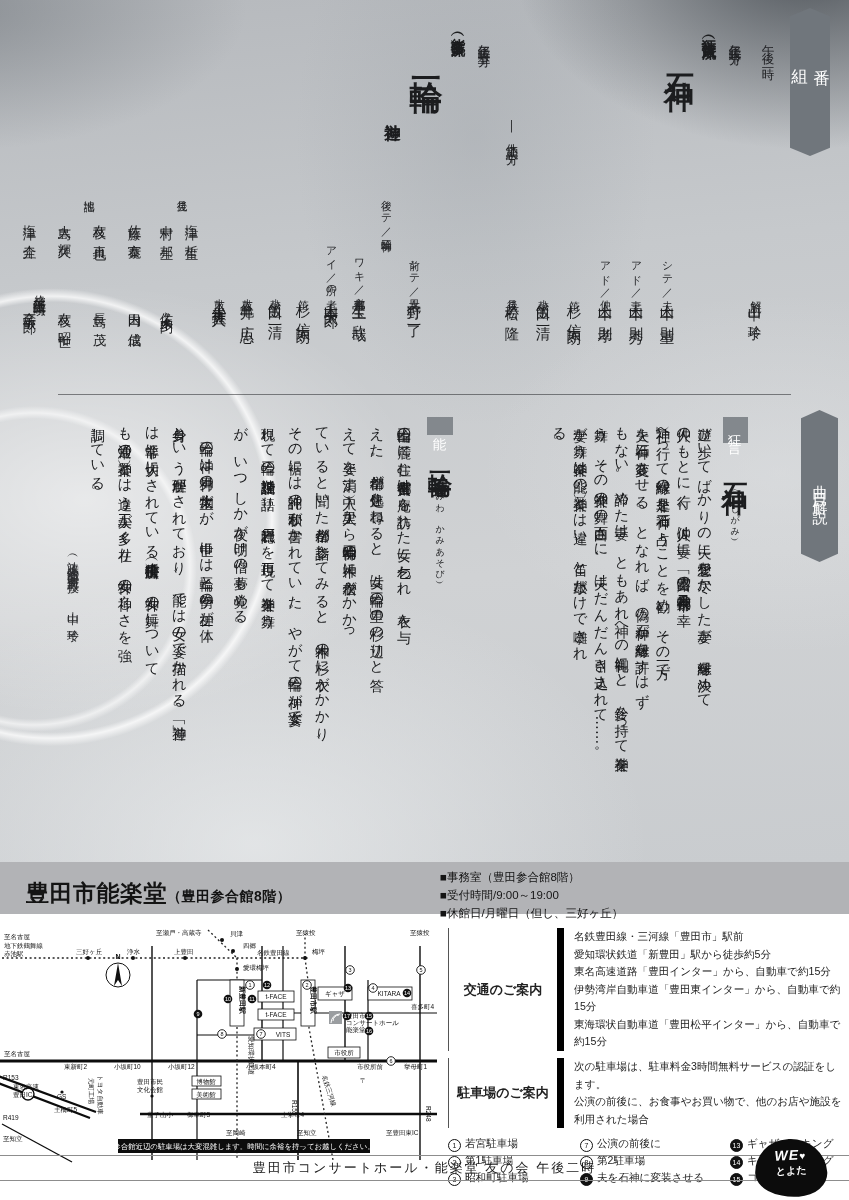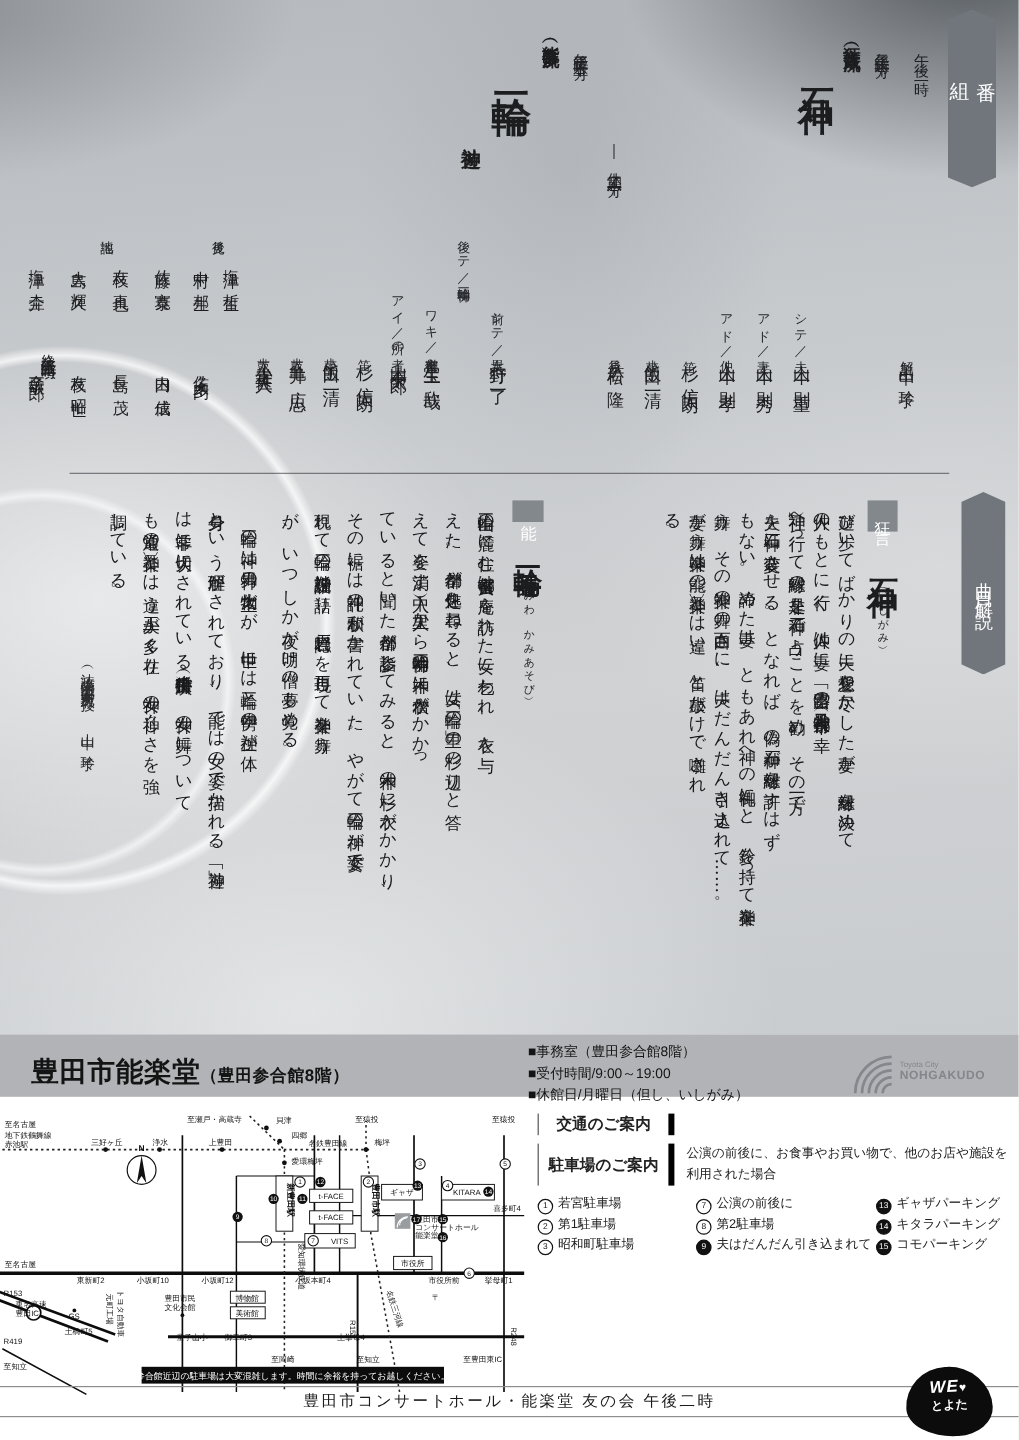--- a/index.html
+++ b/index.html
@@ -85,21 +85,21 @@
 #mapsvg .rail{stroke:#222;stroke-width:1.3;stroke-dasharray:2 2.6;fill:none}
 #mapsvg .rd{stroke:#0c0c0c;fill:none}
 #mapsvg .bx{fill:#fff;stroke:#111;stroke-width:.8}
 #mapsvg .mko{fill:#fff;stroke:#111;stroke-width:.9}
 #mapsvg .mkf{fill:#111}
 #mapsvg .mkt{font-size:5.5px;fill:#111;text-anchor:middle;font-family:"Liberation Sans",sans-serif}
 #mapsvg .mktf{font-size:5.5px;fill:#fff;text-anchor:middle;font-family:"Liberation Sans",sans-serif}
 .panel{position:absolute;left:448px;top:2px;width:398px;color:#222}
 .inforow{display:flex;align-items:center;margin-bottom:7px}
 .inflabel{width:108px;min-width:108px;text-align:center;font-size:13px;font-weight:bold;
- border-left:1px solid #555;border-right:5px solid #000000;align-self:stretch;
+ border-left:1px solid #555;border-right:7px solid #000000;align-self:stretch;
  display:flex;align-items:center;justify-content:center}
 .inflines{padding-left:10px;font-size:10.6px;line-height:1.66}
 .pgrid{display:flex;margin-top:4px}
 .pgrid ul{list-style:none;margin:0;padding:0;font-size:10.6px;line-height:1.58}
 .pgrid ul{width:132px}
 .pgrid ul+ul{width:150px}
 .pgrid ul+ul+ul{width:116px}
 .pn{display:inline-flex;width:11px;height:11px;border-radius:50%;border:1px solid #111;font-size:7px;
  align-items:center;justify-content:center;margin-right:4px;position:relative;top:1px;background:#fff;color:#111}
 .pn[data-type="filled"]{background:#111;color:#fff}
@@ -228,36 +228,21 @@
     <div class="ncol">調している。</div>
   </div>
 
   <div class="v attr">（法政大学能楽研究所教授　　山中　玲子）</div>
 
   <div class="venuebar">
     <div class="vname"><span>豊田市能楽堂</span><small>（豊田参合館8階）</small></div>
     <div class="vinfo">
       <div>■事務室（豊田参合館8階）</div>
       <div>■受付時間/9:00～19:00</div>
-      <div>■休館日/月曜日（但し、いしがみ）</div>
-    </div>
-    <div class="vlogo">
-      <svg width="38" height="38" viewBox="0 0 40 40">
-        <g fill="none" stroke="#84878b" stroke-width="2.4">
-          <path d="M31,39 A8,8 0 0 1 39,31"></path>
-          <path d="M25,39 A14,14 0 0 1 39,25"></path>
-          <path d="M19,39 A20,20 0 0 1 39,19"></path>
-          <path d="M13,39 A26,26 0 0 1 39,13"></path>
-          <path d="M7,39 A32,32 0 0 1 39,7"></path>
-        </g>
-      </svg>
-      <div class="txt">
-        <div class="t1">Toyota City</div>
-        <div class="t2">NOHGAKUDO</div>
-      </div>
+      <div>■休館日/月曜日（但し、三好ヶ丘）</div>
     </div>
   </div>
 
   <div class="mapsec">
     <svg id="mapsvg" width="437" height="235" viewBox="0 0 437 235">
 
       <path class="rd" stroke-width="3" d="M0,133 H437"></path>
       <path class="rd" stroke-width="2.4" d="M140,186 H437"></path>
       <path class="rd" stroke-width="1.4" d="M152,18 V232"></path>
       <path class="rd" stroke-width="1.2" d="M197,52 V232"></path>
@@ -436,38 +421,46 @@
         </g>
         <g>
           <circle cx="261" cy="106" r="4.3" class="mko"></circle>
           <text x="261" y="108" class="mkt">7</text>
         </g>
       </svg>
 
     <div class="panel">
       <div class="inforow">
         <div class="inflabel">交通のご案内</div>
+        <div class="inflines">
+          <div>名鉄豊田線・三河線「豊田市」駅前</div>
+          <div>愛知環状鉄道「新豊田」駅から徒歩約5分</div>
+          <div>東名高速道路「豊田インター」から、自動車で約15分</div>
+          <div>伊勢湾岸自動車道「豊田東インター」から、自動車で約15分</div>
+          <div>東海環状自動車道「豊田松平インター」から、自動車で約15分</div>
+        </div>
       </div>
       <div class="inforow">
         <div class="inflabel">駐車場のご案内</div>
         <div class="inflines">
+          <div>次の駐車場は、駐車料金3時間無料サービスの認証をします。</div>
           <div>公演の前後に、お食事やお買い物で、他のお店や施設を利用された場合</div>
         </div>
       </div>
       <div class="pgrid">
         <ul>
           <li><span class="pn" data-type="open">1</span><span>若宮駐車場</span></li>
           <li><span class="pn" data-type="open">2</span><span>第1駐車場</span></li>
           <li><span class="pn" data-type="open">3</span><span>昭和町駐車場</span></li>
 
         </ul>
         <ul>
           <li><span class="pn" data-type="open">7</span><span>公演の前後に</span></li>
           <li><span class="pn" data-type="open">8</span><span>第2駐車場</span></li>
-          <li><span class="pn" data-type="filled">9</span><span>夫はだんだん引き込まれて</span></li>
+          <li><span class="pn" data-type="filled">9</span><span>夫を石神に変装させる</span></li>
 
         </ul>
         <ul>
           <li><span class="pn" data-type="filled">13</span><span>ギャザパーキング</span></li>
           <li><span class="pn" data-type="filled">14</span><span>キタラパーキング</span></li>
           <li><span class="pn" data-type="filled">15</span><span>コモパーキング</span></li>
 
         </ul>
       </div>
     </div>

